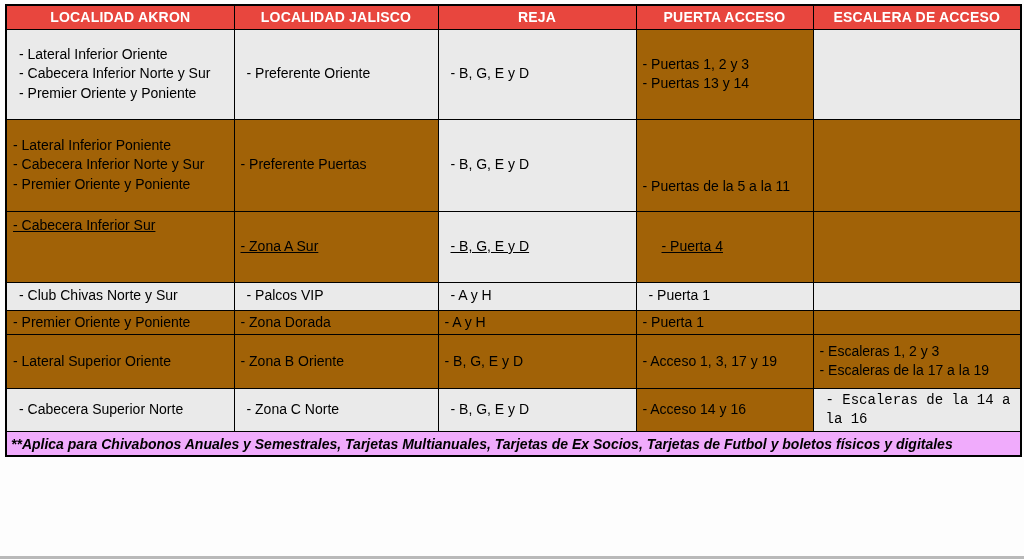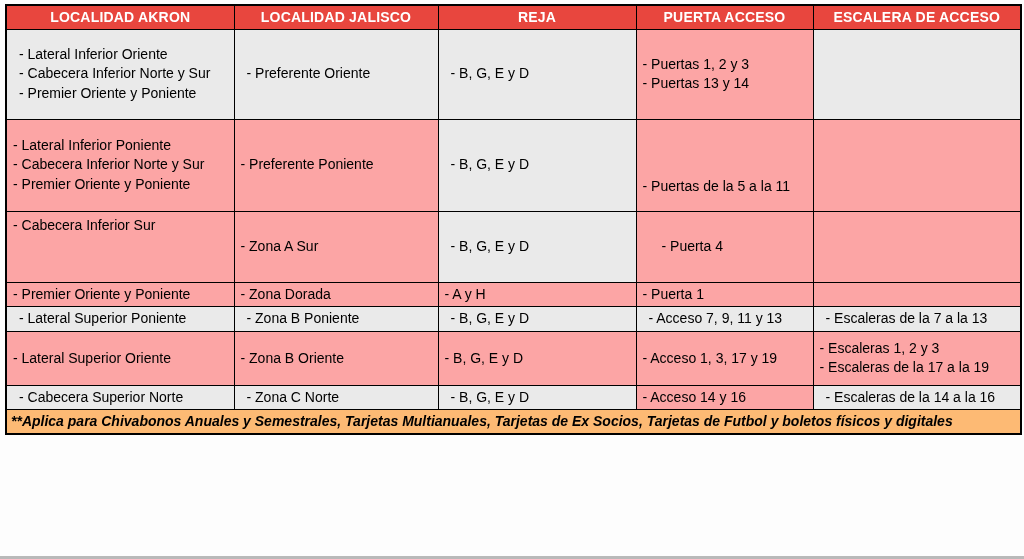--- a/index.html
+++ b/index.html
@@ -33,29 +33,29 @@
   }
   table.access-table td {
     border: 1px solid #000;
     font-size: 14px;
     color: #000;
     padding: 2px 6px;
     vertical-align: middle;
     overflow: hidden;
   }
   table.access-table td.shade-gray { background: var(--row-shade, #eaeaea); padding-left: 12px; }
-  table.access-table td.shade-white { background: #fca5a5; }
+  table.access-table td.shade-white { background: #a16207; }
   .cell-line { line-height: 1.38; }
   tr.header-row { height: 24px; }
   tfoot td.footnote-cell {
     font-style: italic;
     font-weight: bold;
     font-size: 14px;
     padding: 3px 4px;
-    background: #fdba74;
+    background: #f0abfc;
   }
   tfoot tr { height: 24px; }
   .bottom-edge {
     position: absolute;
     left: 0;
     bottom: 0;
     width: 100%;
     height: 3px;
     background: #b9b9b9;
   }
@@ -100,76 +100,74 @@
           </td>
           <td class="shade-gray" style="vertical-align: middle;"></td>
         </tr>
         <tr style="height: 92px;">
           <td class="shade-white" style="vertical-align: middle;">
             <div class="cell-line">- Lateral Inferior Poniente</div>
             <div class="cell-line">- Cabecera Inferior Norte y Sur</div>
             <div class="cell-line">- Premier Oriente y Poniente</div>
           </td>
           <td class="shade-white" style="vertical-align: middle;">
-            <div class="cell-line">- Preferente Poniente</div>
+            <div class="cell-line">- Preferente Puertas</div>
           </td>
           <td class="shade-gray" style="vertical-align: middle;">
             <div class="cell-line">- B, G, E y D</div>
           </td>
           <td class="shade-white" style="vertical-align: bottom; padding-bottom: 14px;">
             <div class="cell-line">- Puertas de la 5 a la 11</div>
           </td>
           <td class="shade-white" style="vertical-align: middle;"></td>
         </tr>
-        <tr style="height: 71px;">
+        <tr style="height: 71px; text-decoration: underline;">
           <td class="shade-white" style="vertical-align: top; padding-top: 4px;">
             <div class="cell-line">- Cabecera Inferior Sur</div>
           </td>
           <td class="shade-white" style="vertical-align: middle;">
             <div class="cell-line">- Zona A Sur</div>
           </td>
           <td class="shade-gray" style="vertical-align: middle;">
             <div class="cell-line">- B, G, E y D</div>
           </td>
           <td class="shade-white" style="vertical-align: middle; padding-left: 25px;">
             <div class="cell-line">- Puerta 4</div>
           </td>
           <td class="shade-white" style="vertical-align: middle;"></td>
         </tr>
+        <tr style="height: 28px;">
+          <td class="shade-gray" style="vertical-align: middle;">
+            <div class="cell-line">- Club Chivas Norte y Sur</div>
+          </td>
+          <td class="shade-gray" style="vertical-align: middle;">
+            <div class="cell-line">- Palcos VIP</div>
+          </td>
+          <td class="shade-gray" style="vertical-align: middle;">
+            <div class="cell-line">- A y H</div>
+          </td>
+          <td class="shade-gray" style="vertical-align: middle;">
+            <div class="cell-line">- Puerta 1</div>
+          </td>
+          <td class="shade-gray" style="vertical-align: middle;"></td>
+        </tr>
         <tr style="height: 24px;">
           <td class="shade-white" style="vertical-align: middle;">
             <div class="cell-line">- Premier Oriente y Poniente</div>
           </td>
           <td class="shade-white" style="vertical-align: middle;">
             <div class="cell-line">- Zona Dorada</div>
           </td>
           <td class="shade-white" style="vertical-align: middle;">
             <div class="cell-line">- A y H</div>
           </td>
           <td class="shade-white" style="vertical-align: middle;">
             <div class="cell-line">- Puerta 1</div>
           </td>
           <td class="shade-white" style="vertical-align: middle;"></td>
-        </tr>
-        <tr style="height: 25px;">
-          <td class="shade-gray" style="vertical-align: middle;">
-            <div class="cell-line">- Lateral Superior Poniente</div>
-          </td>
-          <td class="shade-gray" style="vertical-align: middle;">
-            <div class="cell-line">- Zona B Poniente</div>
-          </td>
-          <td class="shade-gray" style="vertical-align: middle;">
-            <div class="cell-line">- B, G, E y D</div>
-          </td>
-          <td class="shade-gray" style="vertical-align: middle;">
-            <div class="cell-line">- Acceso 7, 9, 11 y 13</div>
-          </td>
-          <td class="shade-gray" style="vertical-align: middle;">
-            <div class="cell-line">- Escaleras de la 7 a la 13</div>
-          </td>
         </tr>
         <tr style="height: 54px;">
           <td class="shade-white" style="vertical-align: middle;">
             <div class="cell-line">- Lateral Superior Oriente</div>
           </td>
           <td class="shade-white" style="vertical-align: middle;">
             <div class="cell-line">- Zona B Oriente</div>
           </td>
           <td class="shade-white" style="vertical-align: middle;">
             <div class="cell-line">- B, G, E y D</div>
@@ -188,21 +186,21 @@
           </td>
           <td class="shade-gray" style="vertical-align: middle;">
             <div class="cell-line">- Zona C Norte</div>
           </td>
           <td class="shade-gray" style="vertical-align: middle;">
             <div class="cell-line">- B, G, E y D</div>
           </td>
           <td class="shade-white" style="vertical-align: middle;">
             <div class="cell-line">- Acceso 14 y 16</div>
           </td>
-          <td class="shade-gray" style="vertical-align: middle;">
+          <td class="shade-gray" style="vertical-align: middle; font-family: Liberation Mono, monospace;">
             <div class="cell-line">- Escaleras de la 14 a la 16</div>
           </td>
         </tr>
       </tbody>
     <tfoot>
       <tr>
         <td colspan="5" class="footnote-cell">**Aplica para Chivabonos Anuales y Semestrales, Tarjetas Multianuales, Tarjetas de Ex Socios, Tarjetas de Futbol y boletos físicos y digitales</td>
       </tr>
     </tfoot>
   </table>

